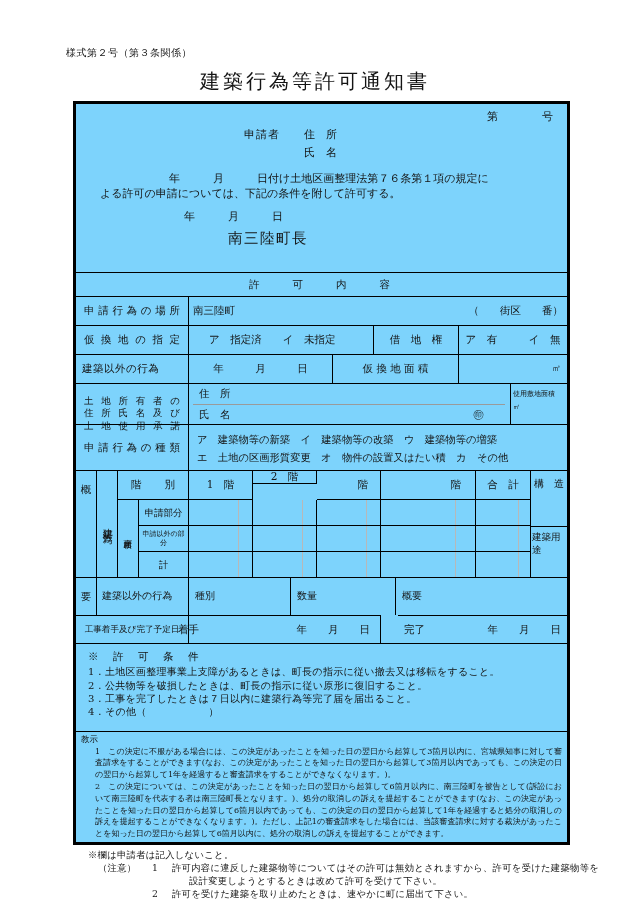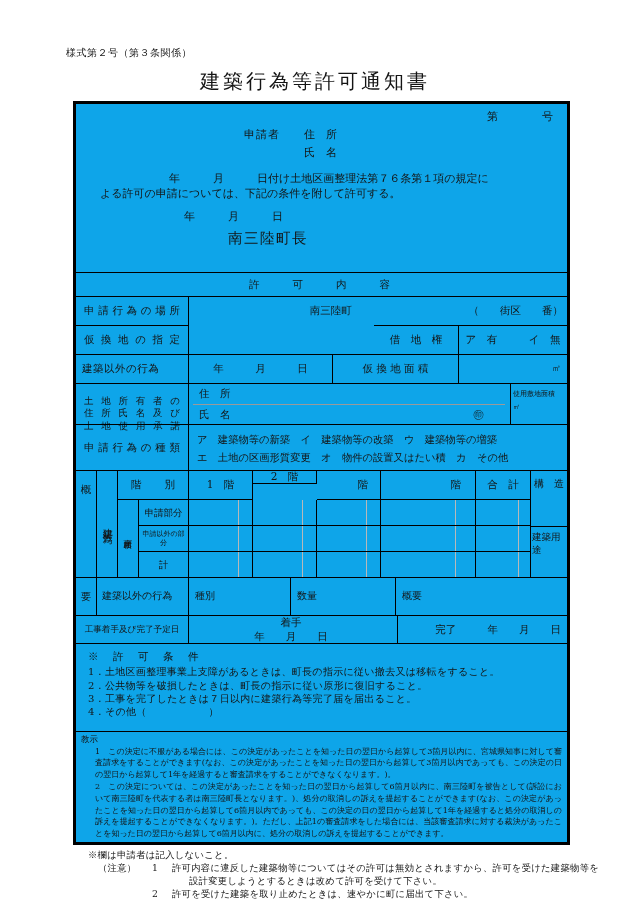--- a/index.html
+++ b/index.html
@@ -4,26 +4,26 @@
 <style>
   html,body{margin:0;padding:0;}
   body{
     width:630px;height:915px;background:#ffffff;position:relative;
     font-family:"DejaVu Serif","Liberation Serif",serif;
     color:#141414;-webkit-font-smoothing:antialiased;
   }
   .abs{position:absolute;box-sizing:border-box;}
   .form-code{top:46px;left:66px;font-size:10px;letter-spacing:0.5px;}
   .doc-title{top:68px;left:0;width:630px;text-align:center;font-size:20px;letter-spacing:3px;}
-  .box{top:101px;left:73px;width:497px;height:744px;border:3px solid #000;background:#0ea5e9;}
+  .box{top:101px;left:73px;width:497px;height:744px;border:3px solid #000;background:#7dd3fc;}
   .cell{position:absolute;box-sizing:border-box;font-size:10.5px;line-height:1.25;}
   .bR{border-right:1px solid #000;}
   .bB{border-bottom:1px solid #000;}
   .bT{border-top:1px solid #000;}
-  .flex{display:flex;align-items:center;text-align:center;}
+  .flex{display:flex;align-items:center;}
   .ctr{justify-content:center;text-align:center;}
   .jlabel{display:flex;align-items:center;}
   .jlabel > span{display:block;width:100%;text-align:justify;text-align-last:justify;}
   .vtext{writing-mode:vertical-rl;text-orientation:upright;letter-spacing:2px;}
   .sub::after{content:"";position:absolute;top:0;bottom:0;right:20%;width:0;border-right:1px solid #b8b8b8;}
   .small{font-size:9.5px;}
   .tiny{font-size:7px;}
   .kyoji-item{text-align:justify;margin:0 0 1px 14px;font-size:8px;line-height:11.6px;}
   .cond-item{font-size:10px;line-height:13.4px;letter-spacing:0.3px;}
   .note{font-size:9.3px;letter-spacing:0.3px;}
@@ -53,20 +53,23 @@
     <span>申請行為の場所</span>
   </div>
   <div class="cell bT flex" style="top:192px;left:113px;width:378px;height:29px;padding:0 4px;">
     <span style="flex:1;">南三陸町</span>
     <span>（　　街区　　番）</span>
   </div>
 
   <div class="cell bT bR jlabel" style="top:221px;left:0;width:113px;height:29px;padding:0 8px;">
     <span>仮換地の指定</span>
   </div>
+  <div class="cell bT bR flex" style="top:221px;left:113px;width:185px;height:29px;padding:0 0 0 20px;">
+    <span>ア　指定済　　イ　未指定</span>
+  </div>
   <div class="cell bT bR flex ctr" style="top:221px;left:298px;width:85px;height:29px;">
     <span>借　地　権</span>
   </div>
   <div class="cell bT flex ctr" style="top:221px;left:383px;width:108px;height:29px;">
     <span>ア　有　　　イ　無</span>
   </div>
 
   <div class="cell bT bR flex" style="top:250px;left:0;width:113px;height:29px;padding:0 6px;">
     <span style="letter-spacing:0.5px;">建築以外の行為</span>
   </div>
@@ -179,21 +182,21 @@
   <div class="cell bT bR flex" style="top:473px;left:215px;width:105px;height:38px;padding:0 6px;align-items:center;">
     <span style="font-size:10px;">数量</span>
   </div>
   <div class="cell bT flex" style="top:473px;left:320px;width:171px;height:38px;padding:0 6px;align-items:center;">
     <span style="font-size:10px;">概要</span>
   </div>
 
   <div class="cell bT bR flex ctr" style="top:511px;left:0;width:113px;height:28px;">
     <span style="font-size:8.6px;">工事着手及び完了予定日</span>
   </div>
-  <div class="cell bT bR flex" style="top:511px;left:113px;width:209px;height:28px;padding:0 10px 0 6px;flex-direction:column;">
+  <div class="cell bT bR flex" style="top:511px;left:96px;width:209px;height:28px;padding:0 10px 0 6px;">
     <span style="flex:1;">着手</span>
     <span>年　　月　　日</span>
   </div>
   <div class="cell bT flex" style="top:511px;left:322px;width:169px;height:28px;padding:0 6px 0 6px;">
     <span style="flex:1;">完了</span>
     <span>年　　月　　日</span>
   </div>
 
   <div class="cell bT" style="top:539px;left:0;width:491px;height:88px;padding:6px 6px 0 12px;">
     <div style="font-size:10.5px;letter-spacing:2px;margin-bottom:2px;">※　許　可　条　件</div>

